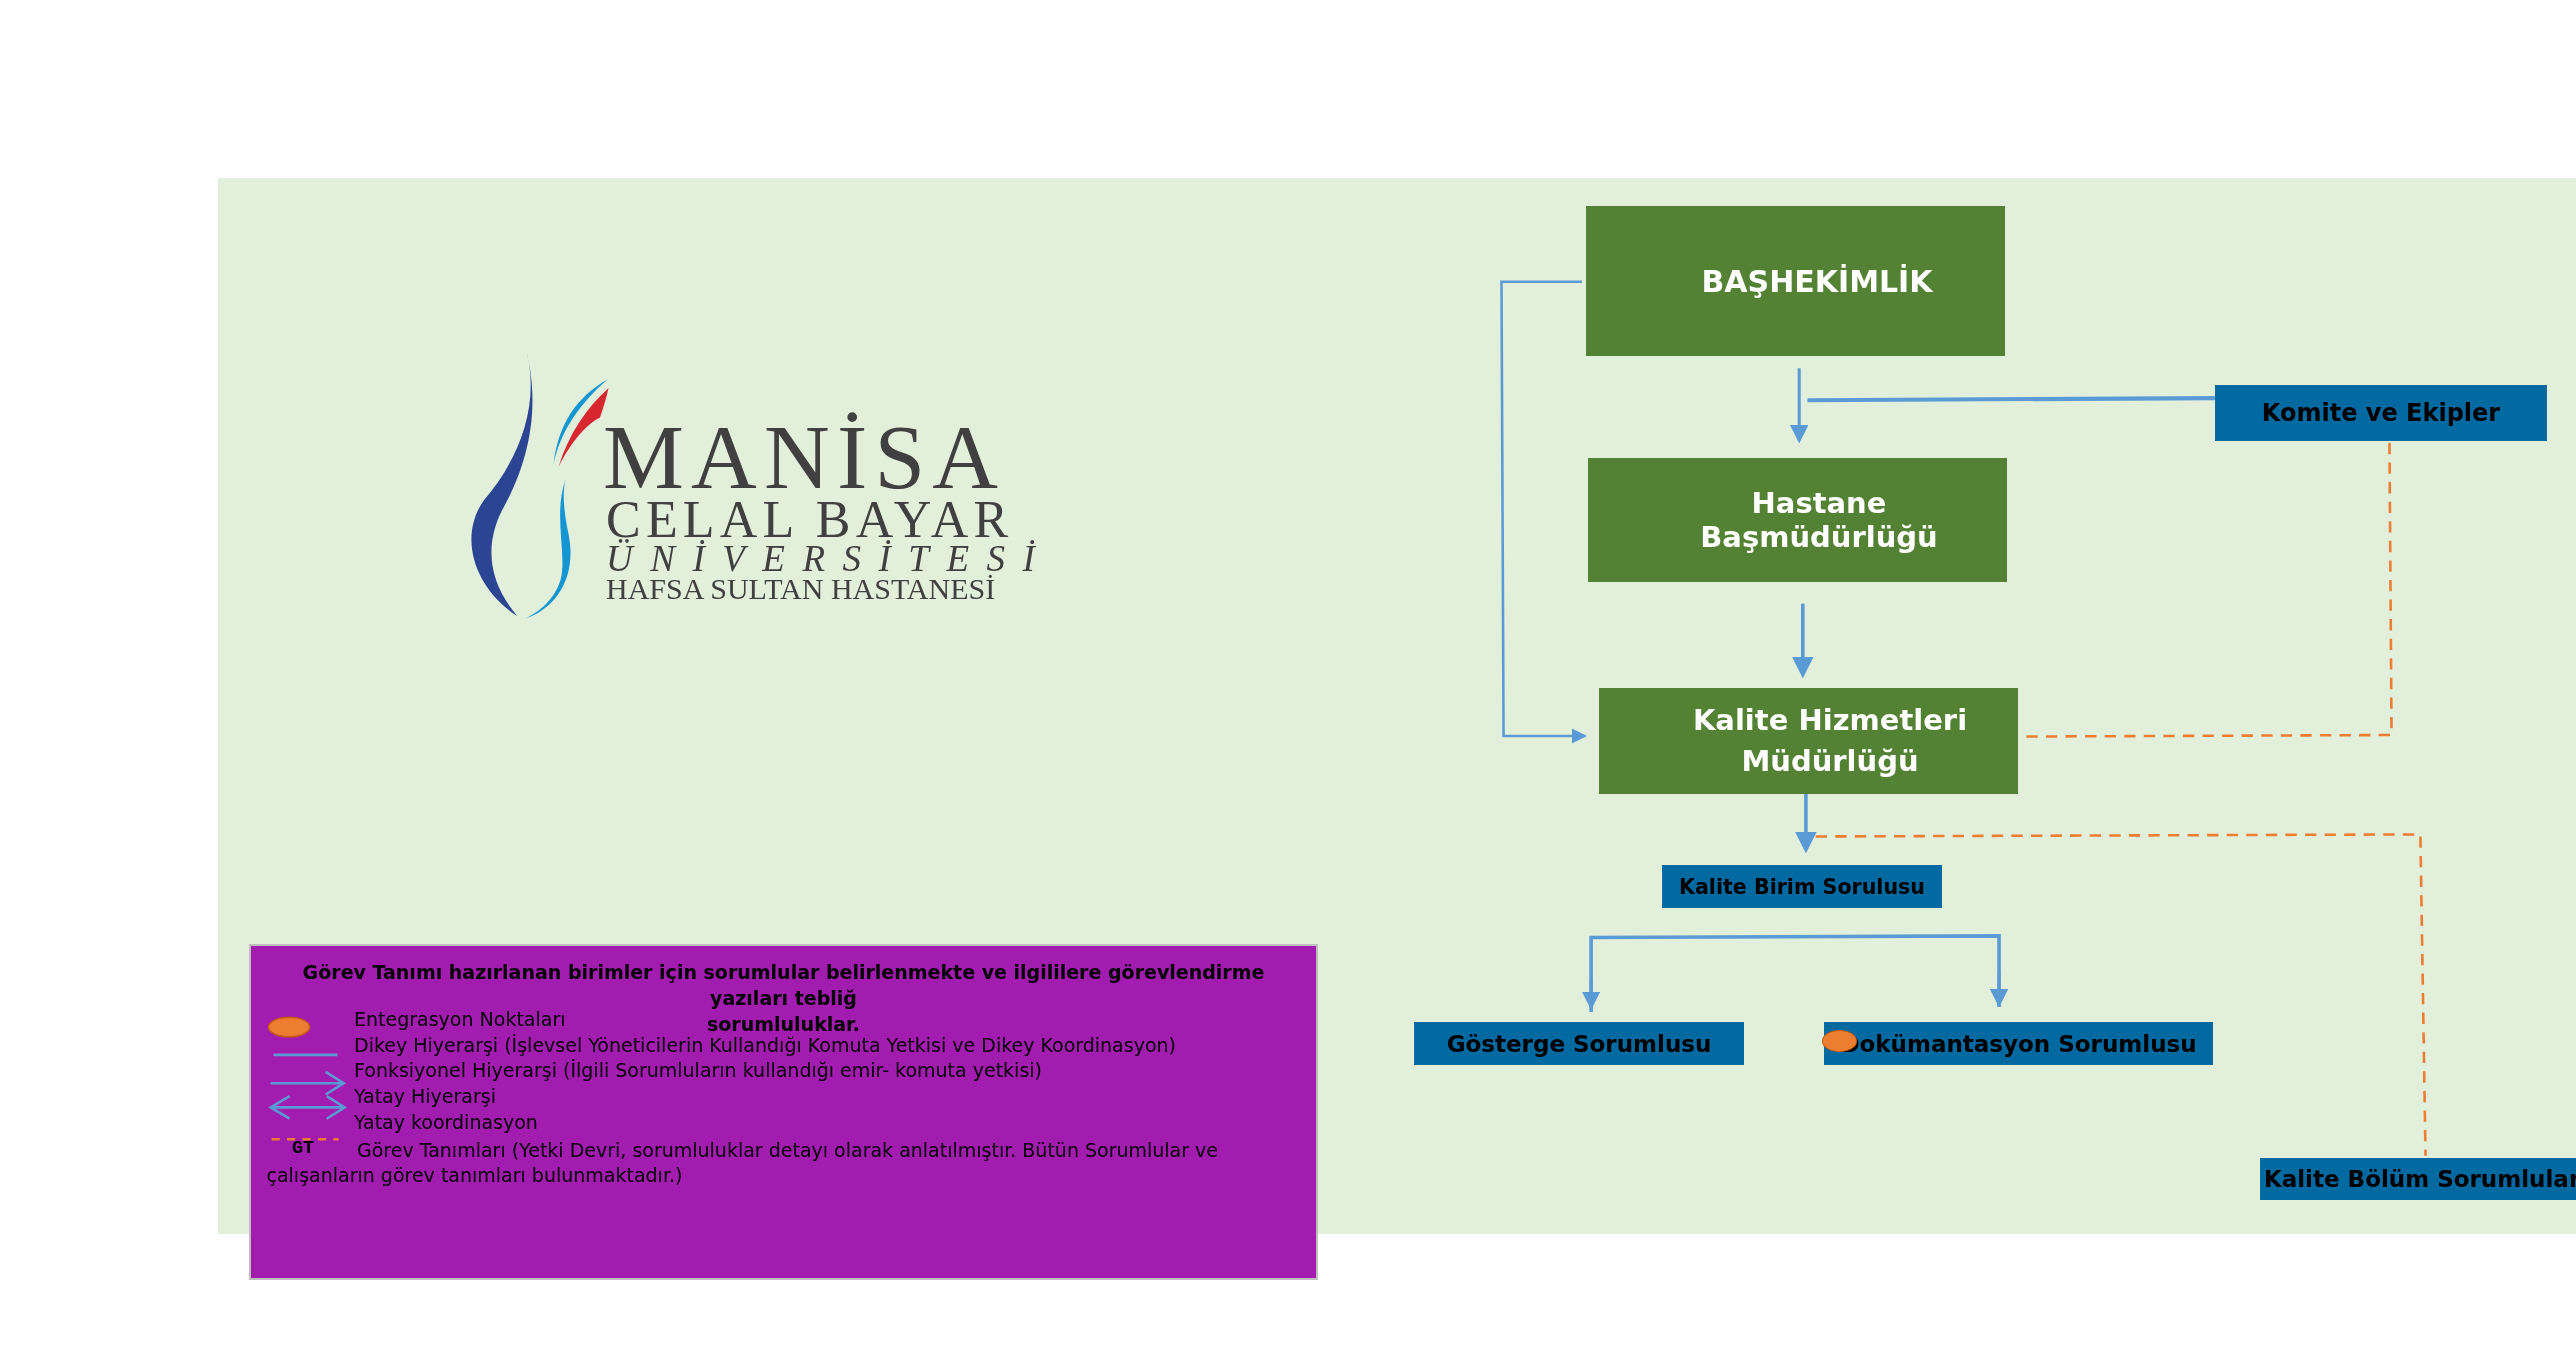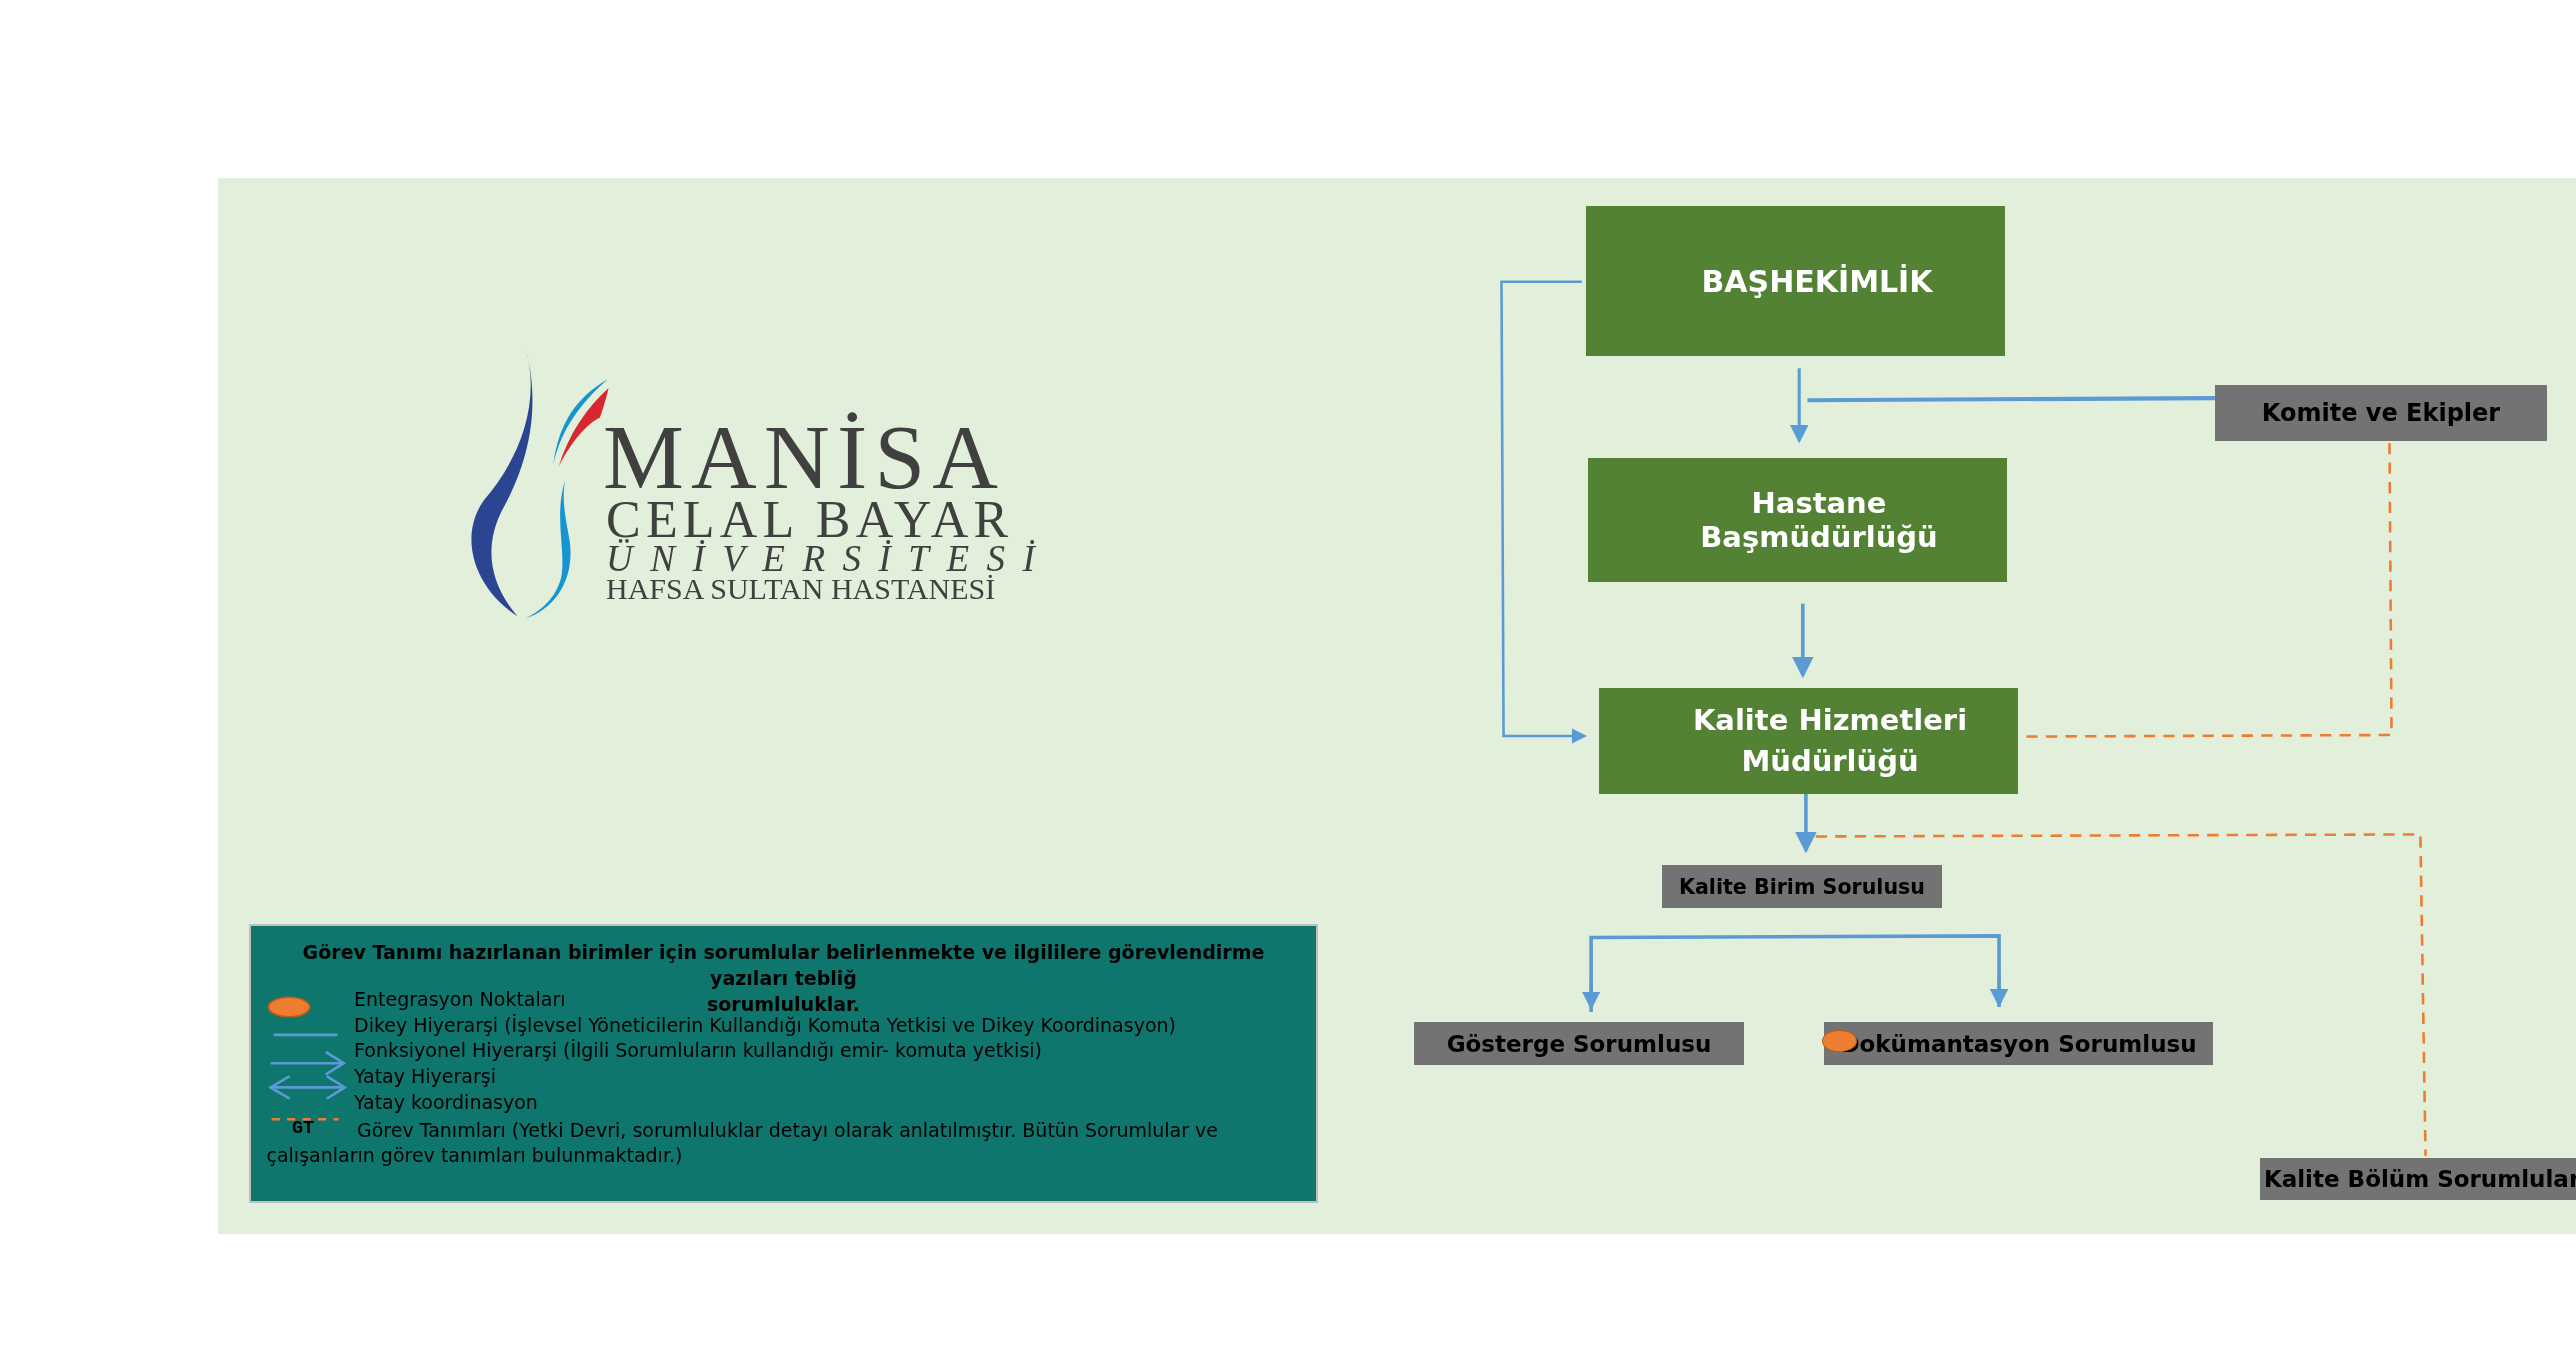--- a/index.html
+++ b/index.html
@@ -1,24 +1,24 @@
 <!DOCTYPE html>
 <html style="font-size:8.2px"><head>
 <meta charset="utf-8">
 <style>
   html, body { margin:0; padding:0; background:#ffffff; }
   body { width:3208px; height:1350px; position:relative; overflow:hidden; font-family:"Liberation Sans", sans-serif; }
   .panel { position:absolute; left:218px; top:178px; width:2881px; height:1056px; background:#E2EFDA; }
   .abs { position:absolute; }
   .box { position:absolute; display:flex; align-items:center; justify-content:center; text-align:center; box-sizing:border-box; font-family:"DejaVu Sans", sans-serif; font-weight:bold; }
   .dark { background:#548235; color:#ffffff;padding-left:43px; }
-  .light { background:#737373; color:#000000; }
+  .light { background:#0369a1; color:#000000; }
   .wires { position:absolute; left:0; top:0; width:3208px; height:1350px; pointer-events:none; }
   .logo-text { position:absolute; font-family:"Liberation Serif", serif; color:#404040; white-space:nowrap; }
-  .legend { position:absolute; left:249px; top:924px; width:1069px; height:279px; background:#0f766e; border:2.1px solid #BFBFBF; box-sizing:border-box; font-family:"DejaVu Sans", sans-serif; color:#000; }
+  .legend { position:absolute; left:249px; top:944px; width:1069px; height:336px; background:#a21caf; border:2.1px solid #BFBFBF; box-sizing:border-box; font-family:"DejaVu Sans", sans-serif; color:#000; }
   .legend .title { position:absolute; left:15.5px; right:15.5px; top:13.4px; text-align:center; font-weight:bold; font-size:19px; line-height:26px; }
   .legend .item { position:absolute; left:103px; font-size:19px; line-height:23px; white-space:nowrap; }
   .legend .gt { position:absolute; left:41px; font-size:18.5px; font-weight:bold; }
   .legend .wrap { position:absolute; left:15.5px; font-size:19px; line-height:26px; white-space:nowrap; }
 </style>
 </head>
 <body>
 
 <div class="panel"></div>
 

